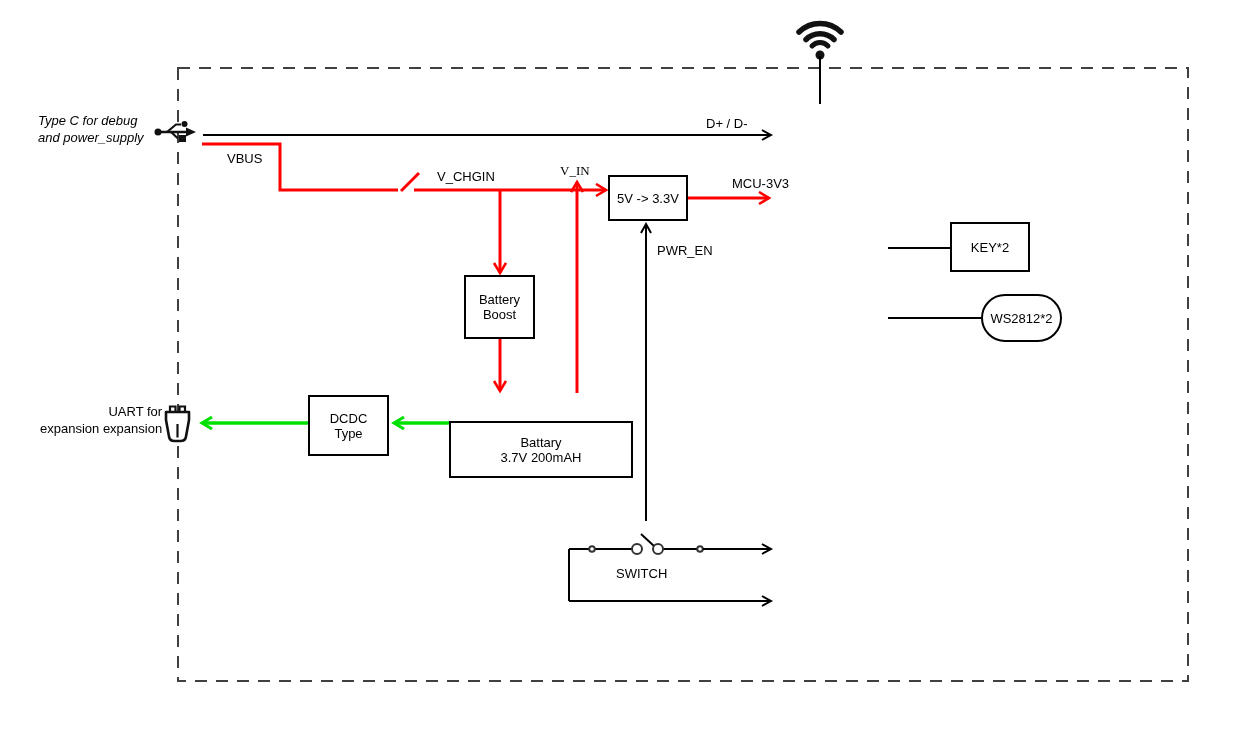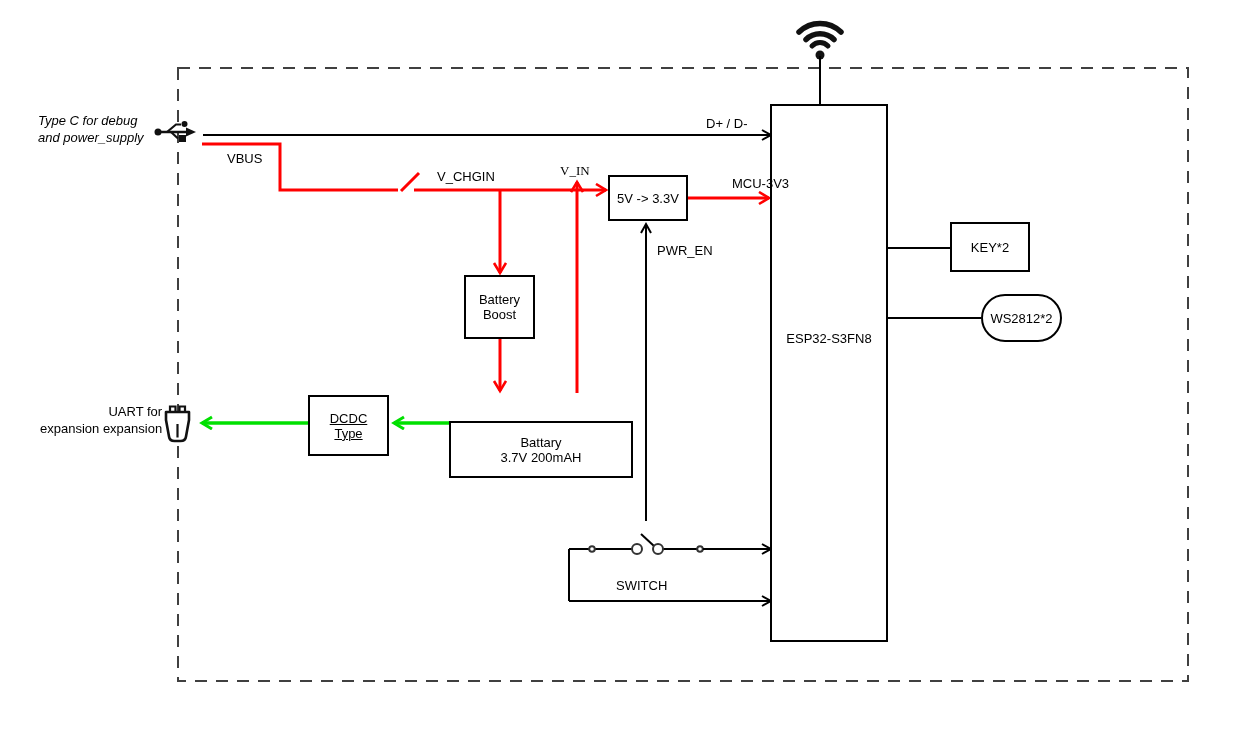--- a/index.html
+++ b/index.html
@@ -119,28 +119,25 @@
   <div class="block" style="left:464px; top:275px; width:71px; height:64px;">
     <div>Battery</div>
     <div>Boost</div>
   </div>
 
   <div class="block" style="left:449px; top:393px; width:184px; height:57px;margin-top:28px;">
     <div>Battary</div>
     <div>3.7V 200mAH</div>
   </div>
 
-  <div class="block" style="left:308px; top:395px; width:81px; height:61px;text-decoration:underline;">
+  <div class="block" style="left:308px; top:395px; width:81px; height:61px;">
     <div>DCDC</div>
     <div>Type</div>
   </div>
 
-  <div class="block" style="left:770px; top:104px; width:118px; height:538px; justify-content:flex-start;">
-    <div id="blk-mcu-label">ESP32-S3FN8</div>
-  </div>
 
   <div class="block" style="left:950px; top:222px; width:80px; height:50px;">
     <div>KEY*2</div>
   </div>
 
   <div class="block" style="left:981px; top:294px; width:81px; height:48px;border-radius:24px;">
     <div>WS2812*2</div>
   </div>
 
   <div class="lbl2" style="left:38px; top:112px;font-style:italic;">
@@ -152,15 +149,15 @@
     <div>UART for</div>
     <div>expansion expansion</div>
   </div>
 
   <div class="lbl" style="left:227px; top:151px;">VBUS</div>
   <div class="lbl" style="left:437px; top:169px;">V_CHGIN</div>
   <div class="lbl" style="left:560px; top:163px;font-family:Liberation Serif, serif;">V_IN</div>
   <div class="lbl" style="left:706px; top:116px;">D+ / D-</div>
   <div class="lbl" style="left:694px; top:176px;margin-left:38px;">MCU-3V3</div>
   <div class="lbl" style="left:657px; top:243px;">PWR_EN</div>
-  <div class="lbl" style="left:616px; top:566px;margin-top:12px;">SWITCH</div>
+  <div class="lbl" style="left:616px; top:566px;">SWITCH</div>
 
 </div>
 
 </body></html>

